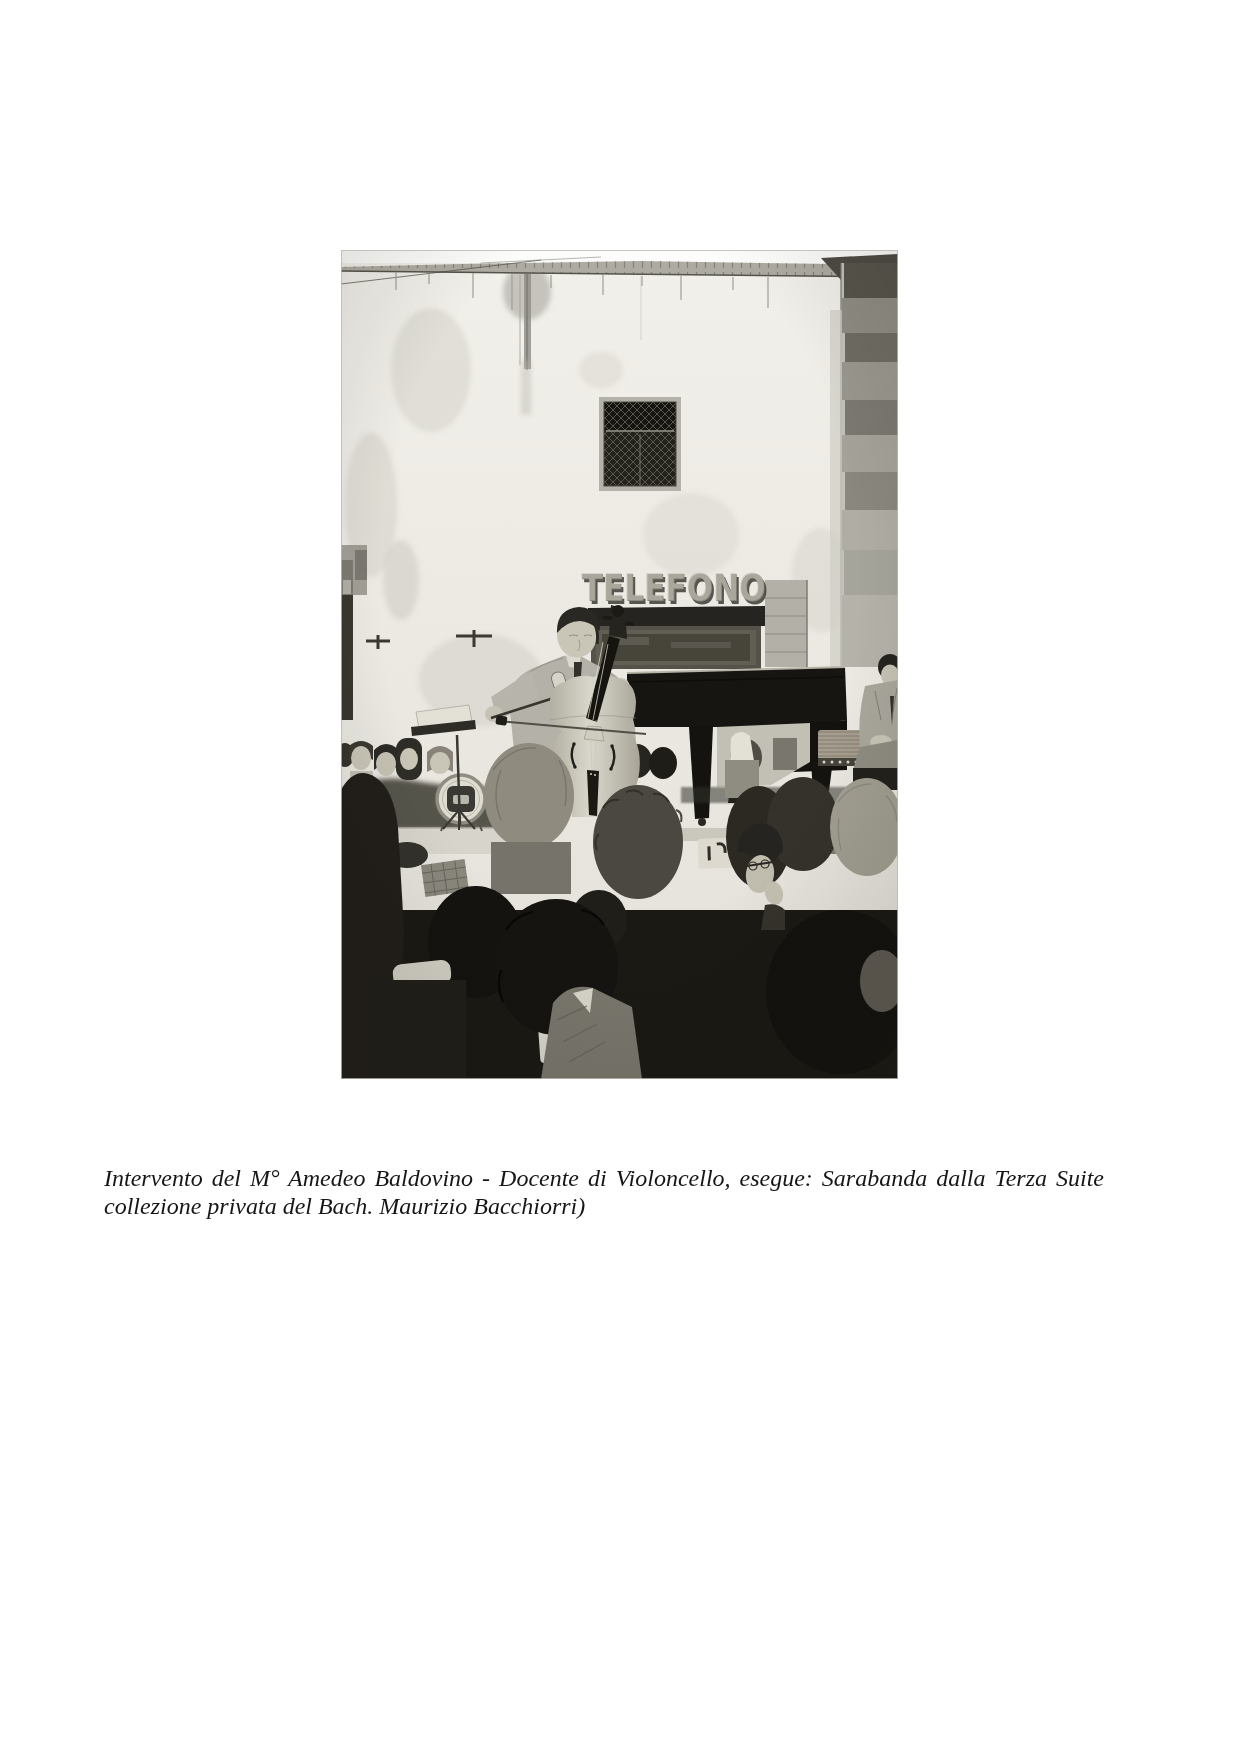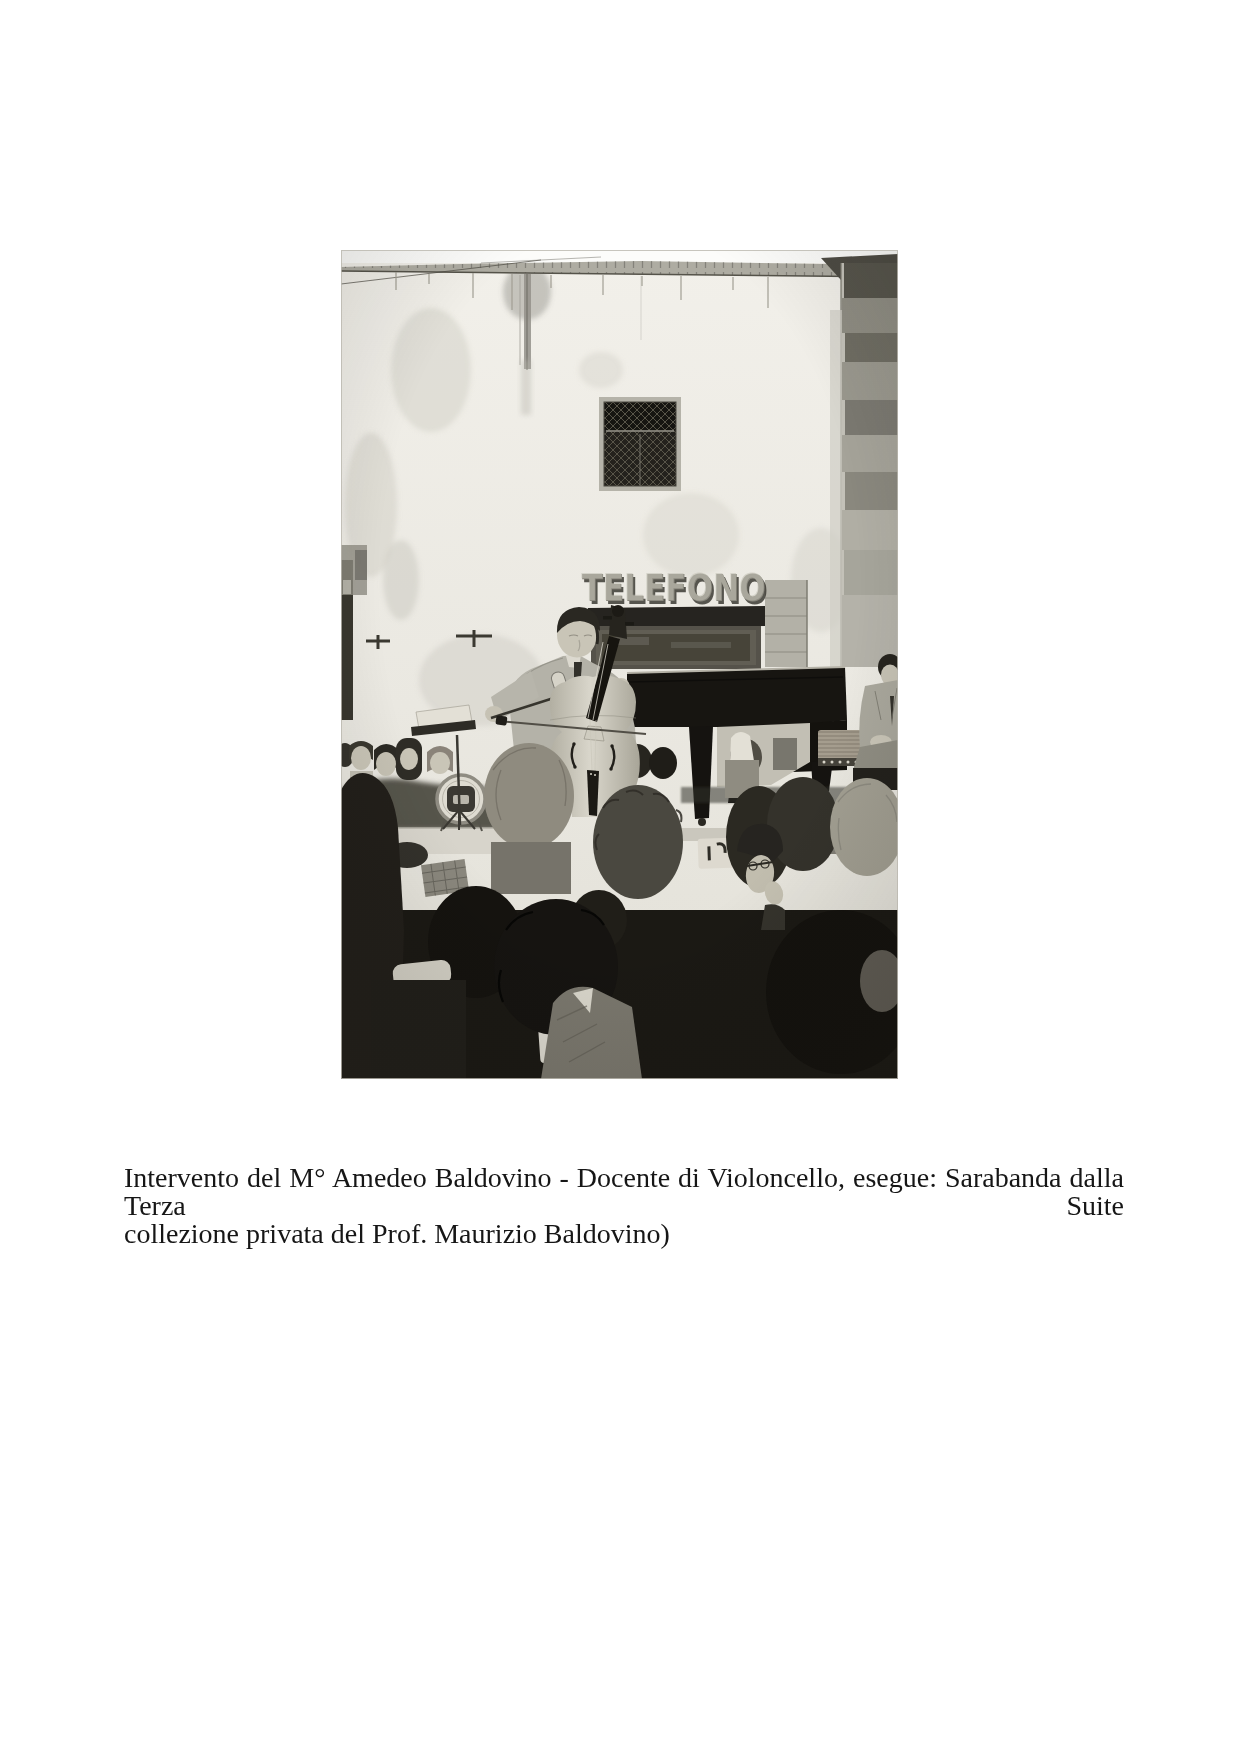--- a/index.html
+++ b/index.html
@@ -8,23 +8,24 @@
     width:1240px;height:1755px;
     background:#ffffff;
     font-family:"Liberation Serif","DejaVu Serif",serif;
     overflow:hidden;
   }
   .photo{
     position:absolute;left:341px;top:250px;width:557px;height:829px;margin:0;
   }
   .photo svg{display:block;width:100%;height:100%;}
   .caption{
-    position:absolute;left:124px;top:1164px;width:1000px;
-    font-size:28px;line-height:28px;color:#161616;
+    position:absolute;left:104px;top:1164px;width:1000px;
+    font-size:24px;line-height:28px;color:#161616;
     letter-spacing:0;
+    font-style:italic;
   }
   .cap-line{margin:0;padding:0;}
   .cap-just{text-align:justify;text-align-last:justify;}
 </style>
 </head>
 <body>
 
 <div class="page">
 
   <figure class="photo" role="img" aria-label="Black and white photograph: a cellist in a light suit performs outdoors in front of a plastered wall bearing a TELEFONO sign, with a barred window above, a grand piano and seated listeners behind him, a bass drum and music stand at his side, and a dense crowd of spectators seen from behind in the foreground">
@@ -345,16 +346,16 @@
         <rect x="30" y="730" width="95" height="99" fill="#211f1a"></rect>
       </g>
 
       <rect x="0" y="0" width="557" height="829" fill="url(#vig)"></rect>
       <rect x="0.5" y="0.5" width="556" height="828" fill="none" stroke="#b9b7ae" stroke-width="1" opacity="0.8"></rect>
     </svg>
   </figure>
 
   <div class="caption">
     <div class="cap-line cap-just">Intervento del M° Amedeo Baldovino - Docente di Violoncello, esegue: Sarabanda dalla Terza Suite</div>
-    <div class="cap-line">collezione privata del Prof. Maurizio Baldovino)</div>
+    <div class="cap-line">collezione privata del Bach. Maurizio Bacchiorri)</div>
   </div>
 
 </div>
 
 </body></html>

